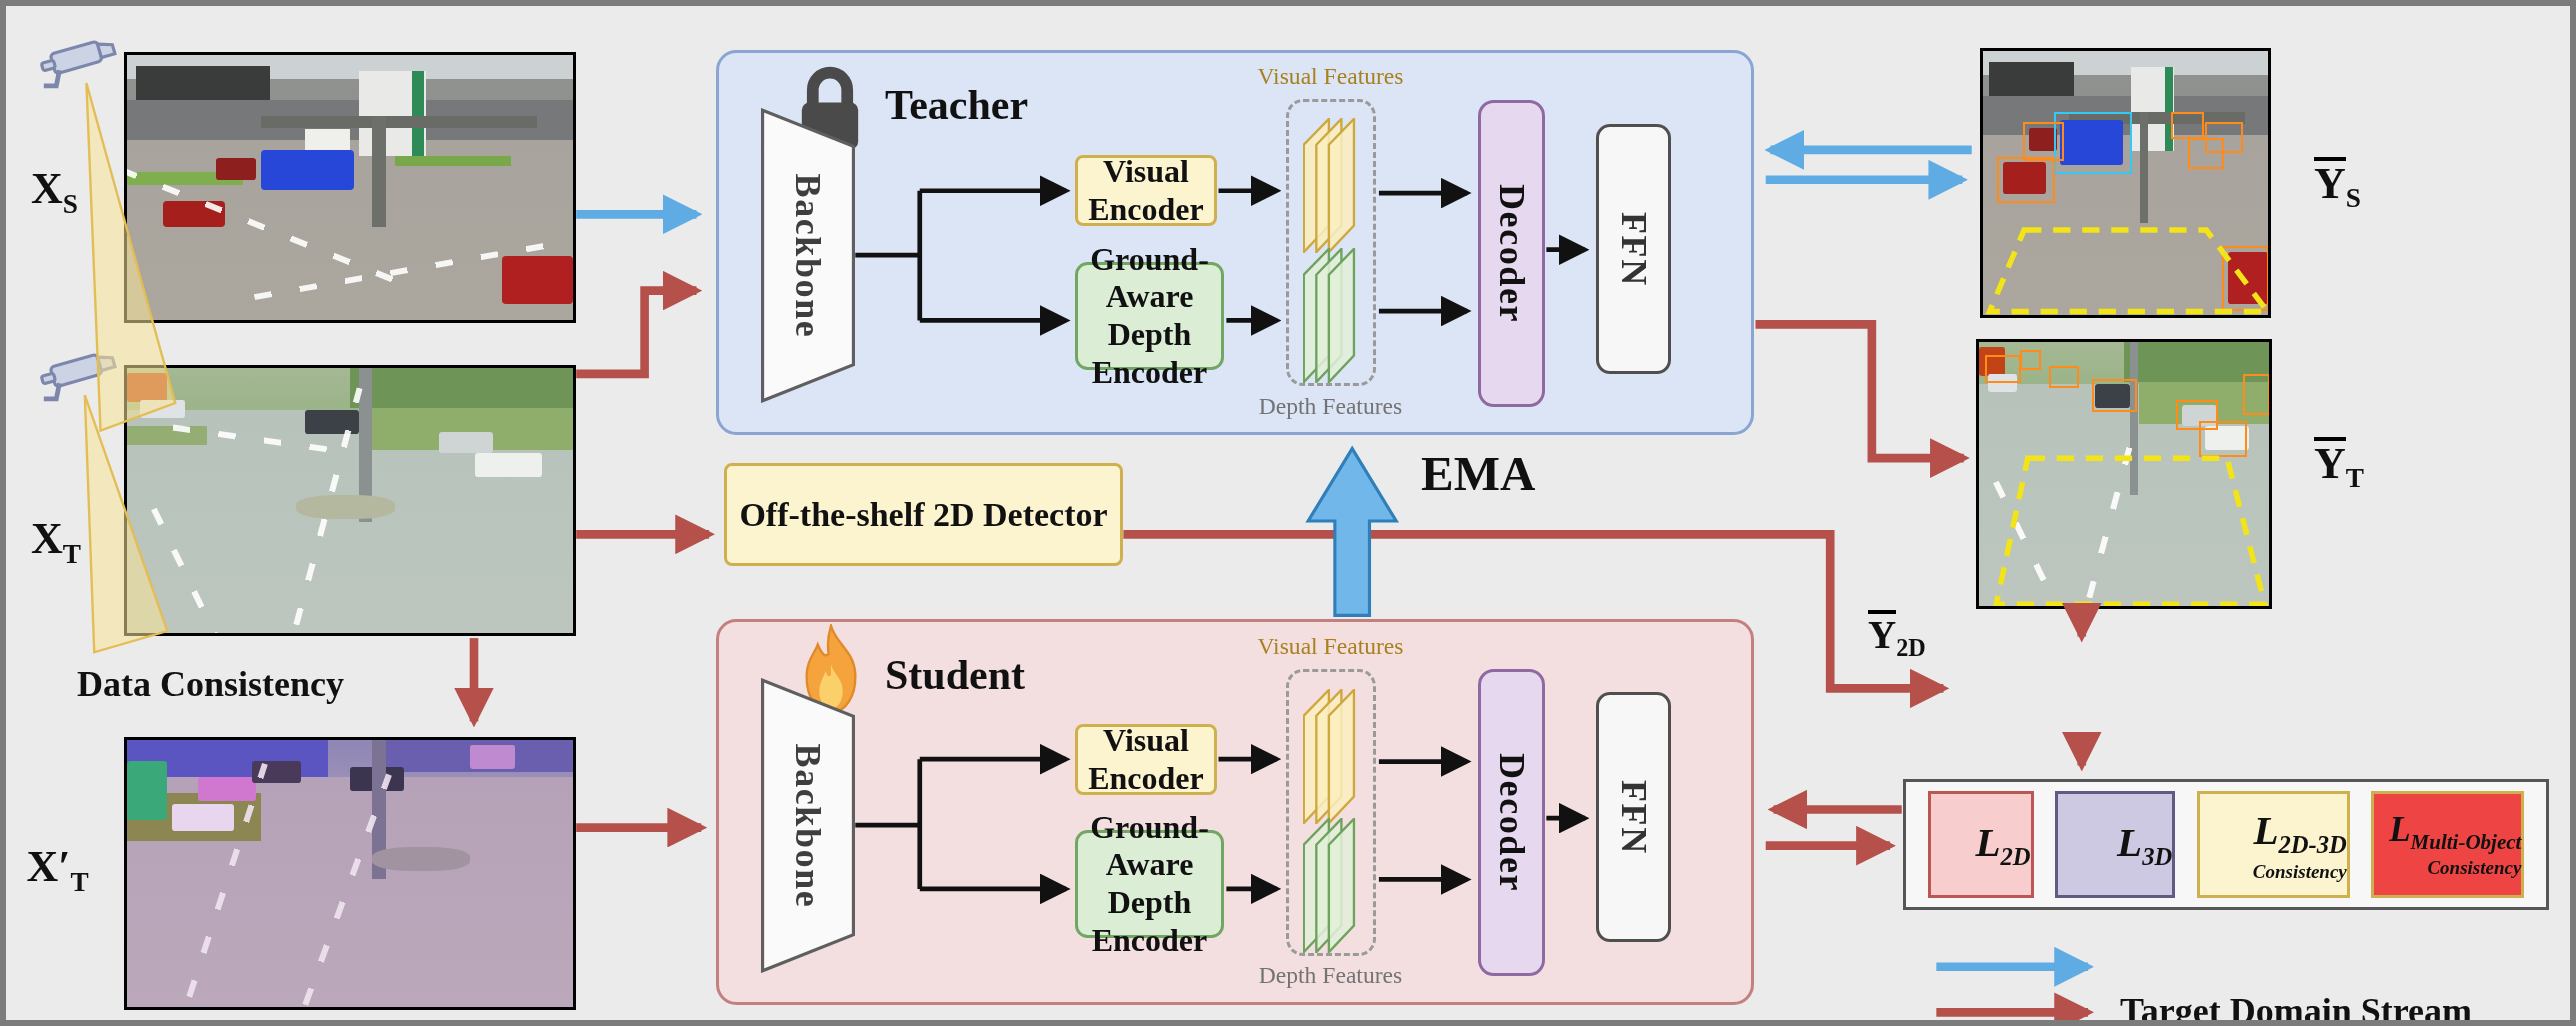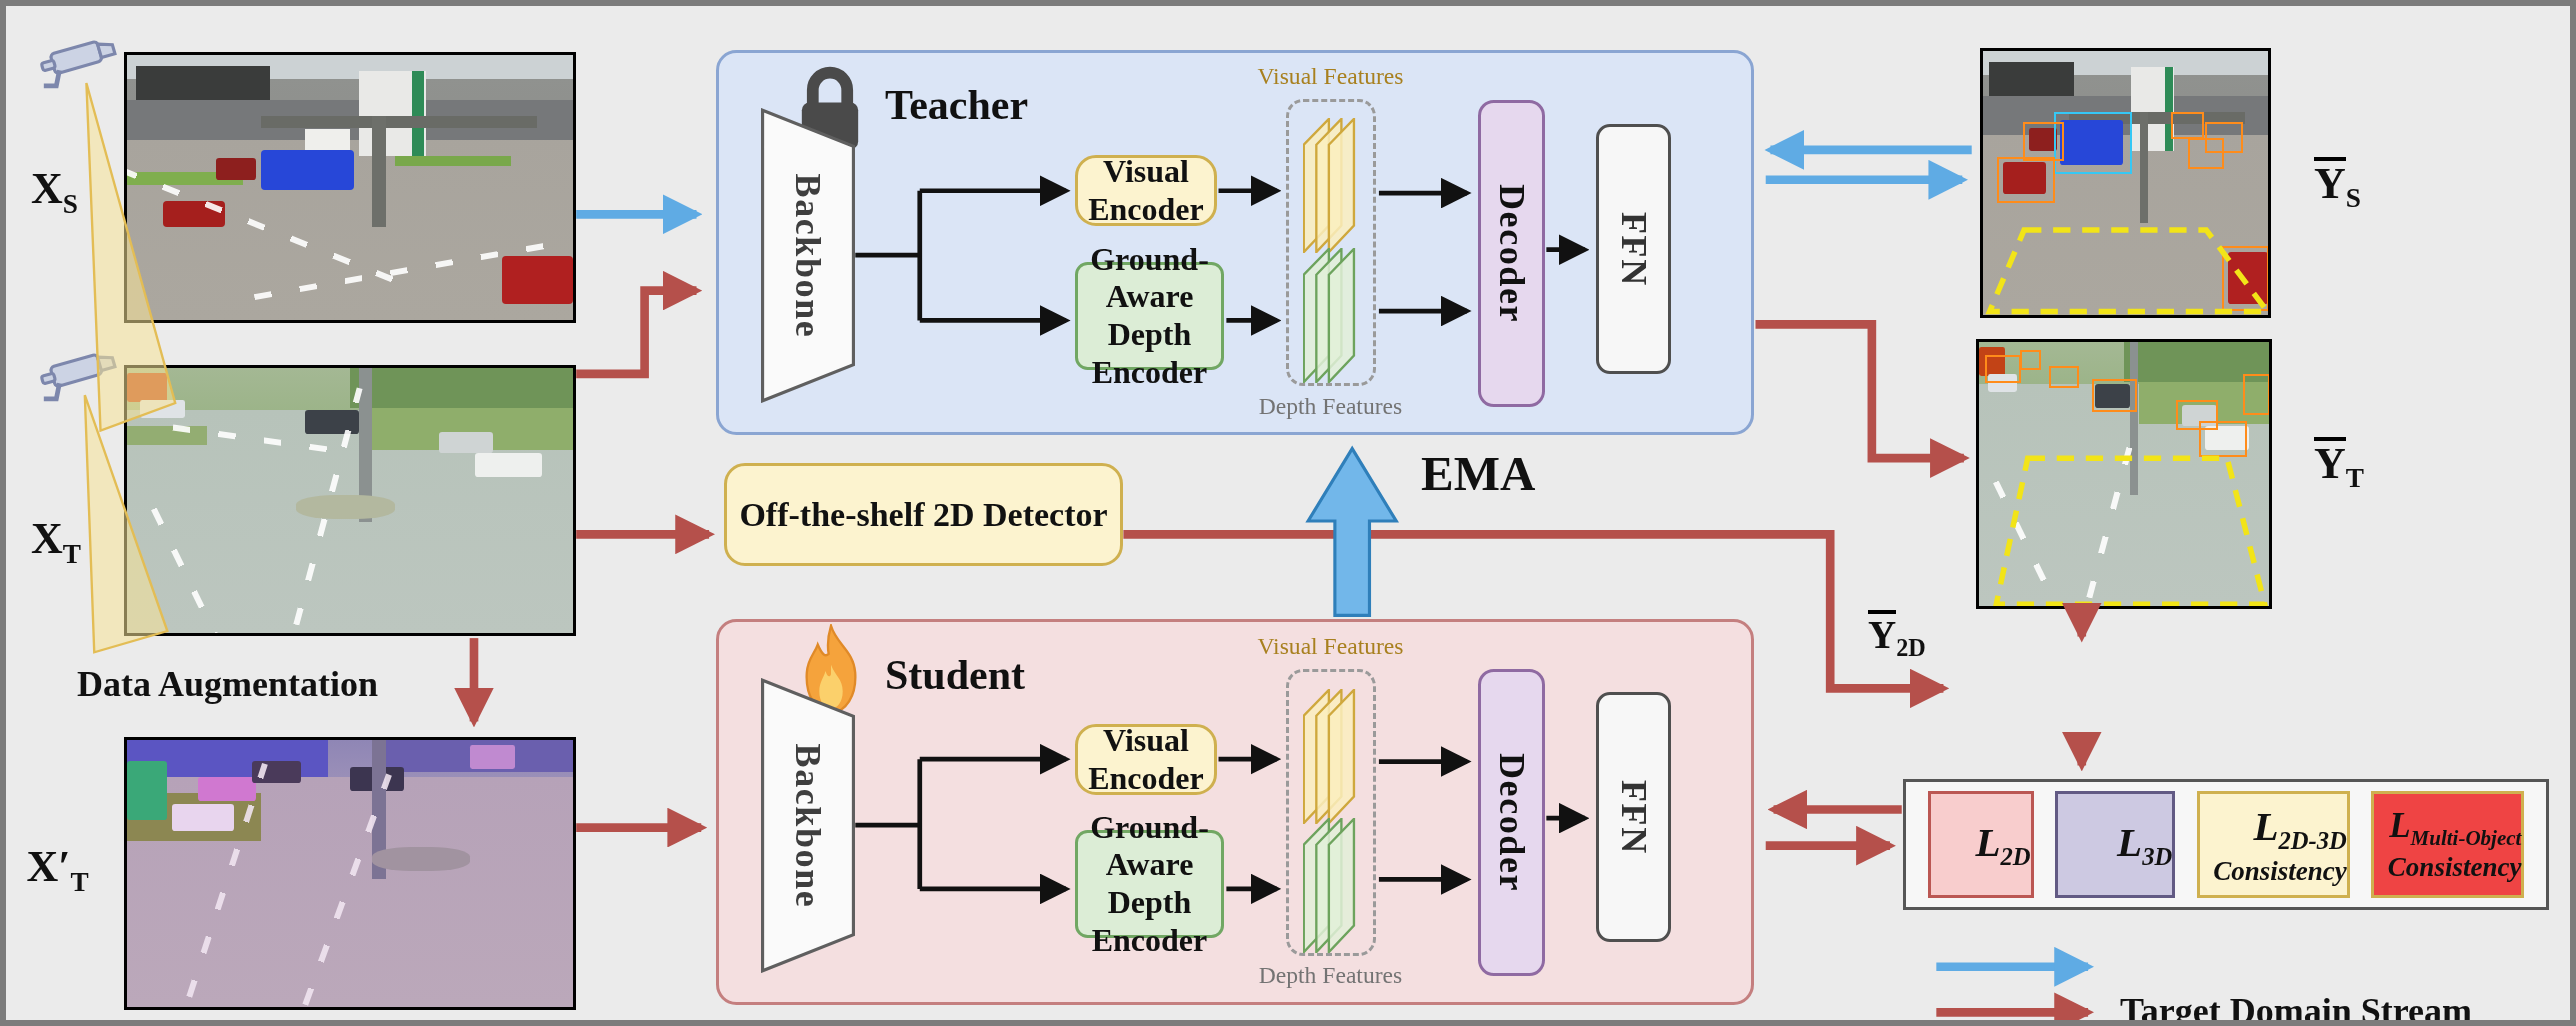--- a/index.html
+++ b/index.html
@@ -8,21 +8,21 @@
           font-family:"Liberation Serif","DejaVu Serif",serif;color:#111;}
   .abs{position:absolute;}
   
   .bigblock{position:absolute;border-radius:20.4px;box-sizing:border-box;}
   .teacher{left:710px;top:44px;width:1038px;height:385px;background:#dbe5f6;border:3.1px solid #8aa5d2;}
   .student{left:710px;top:613px;width:1038px;height:386px;background:#f4dfe0;border:3.1px solid #c47f7f;}
   .blocktitle{position:absolute;font-size:42px;font-weight:bold;}
   
   .box{position:absolute;box-sizing:border-box;display:flex;align-items:center;justify-content:center;
        text-align:center;font-weight:bold;}
-  .yellowbox{background:#fcf3cf;border:3.1px solid #cfb04f;border-radius:21px;}
+  .yellowbox{background:#fcf3cf;border:3.1px solid #cfb04f;border-radius:8px;}
   .greenbox{background:#dcedd6;border:3.1px solid #71a763;border-radius:12.6px;}
   .enc{font-size:32px;line-height:1.18;}
   .detector{left:718px;top:457px;width:399px;height:103px;font-size:34px;}
   .decoder{background:#e6d8ee;border:3.1px solid #8f6aa2;border-radius:15.7px;}
   .ffnbox{background:#f7f7f7;border:3.1px solid #4f4f4f;border-radius:14px;}
   .vtext{writing-mode:vertical-rl;text-orientation:mixed;font-weight:bold;font-size:36px;letter-spacing:1.6px;}
   .backboneWrap{position:absolute;}
   .backboneWrap .vtext{position:absolute;left:50%;top:50%;transform:translate(-50%,-50%);}
   
   .dashedbox{position:absolute;border:3.1px dashed #9a9a9a;border-radius:17.3px;box-sizing:border-box;}
@@ -42,21 +42,21 @@
   
   .matchbox{left:1950px;top:643px;width:252px;height:90px;background:#fff;border:3.9px solid #161616;
             font-size:29px;line-height:1.25;color:#222;}
   .losscontainer{position:absolute;left:1897px;top:773px;width:646px;height:131px;background:#f7f7f7;
                  border:3.9px solid #565656;box-sizing:border-box;display:flex;align-items:center;
                  justify-content:space-evenly;}
   .lossbox{box-sizing:border-box;height:107px;display:flex;flex-direction:column;align-items:flex-end;
            justify-content:center;font-style:italic;font-weight:bold;}
   .lossmain{font-size:41px;}
   .lossmain sub{font-size:0.6em;}
-  .lossline2{font-size:27px;margin-top:1.6px;margin-left:23px;}
+  .lossline2{font-size:19px;margin-top:1.6px;margin-left:23px;}
   
   .plain{position:absolute;font-weight:bold;}
   .ema{font-family:Liberation Serif, serif;font-size:49px;}
   .legendtext{font-size:36px;}
   svg.overlay{position:absolute;left:0;top:0;pointer-events:none;}
 </style>
 </head>
 <body>
 
 <div class="canvas">
@@ -104,21 +104,21 @@
     <div class="p" style="left:40%;top:16%;width:12%;height:9%;background:#3c4148;border-radius:3.1px"></div>
     <div class="p" style="left:70%;top:24%;width:12%;height:8%;background:#cfd4d4;border-radius:3.1px"></div>
     <div class="p" style="left:78%;top:32%;width:15%;height:9%;background:#eef0ee;border-radius:3.1px"></div>
     <div class="p" style="left:52%;top:0;width:3%;height:58%;background:#8b9190"></div>
     <div class="p" style="left:38%;top:48%;width:22%;height:9%;background:#b3b89f;border-radius:40%"></div>
     <div class="dash-line" style="left:6%;top:52%;width:46%;transform:rotate(64deg);transform-origin:left"></div>
     <div class="dash-line" style="left:38%;top:96%;width:55%;transform:rotate(-75deg);transform-origin:left"></div>
     <div class="dash-line" style="left:10%;top:26%;width:40%;transform:rotate(8deg)"></div>
   </div>
 
-  <div class="plain" style="left:71px;top:657px;font-size:36px">Data Augmentation</div>
+  <div class="plain" style="left:71px;top:657px;font-size:36px">Data Consistency</div>
 
   <div class="photo" style="left:118px;top:731px;width:452px;height:273px;background:linear-gradient(180deg,#8f86b5 0%,#9a8fb8 14%,#b6a2b8 14%,#bba8ba 100%)">
     <div class="p" style="left:0;top:0;width:45%;height:14%;background:#5b55c2"></div>
     <div class="p" style="left:55%;top:0;width:45%;height:12%;background:#6a5fae"></div>
     <div class="p" style="left:0;top:20%;width:30%;height:18%;background:#8c8752"></div>
     <div class="p" style="left:0;top:8%;width:9%;height:22%;background:#3aa878;border-radius:3.1px"></div>
     <div class="p" style="left:10%;top:24%;width:14%;height:10%;background:#e8d5ee;border-radius:3.1px"></div>
     <div class="p" style="left:16%;top:14%;width:13%;height:9%;background:#d078d0;border-radius:3.1px"></div>
     <div class="p" style="left:28%;top:8%;width:11%;height:8%;background:#4a3a5a;border-radius:3.1px"></div>
     <div class="p" style="left:50%;top:10%;width:12%;height:9%;background:#3c3550;border-radius:3.1px"></div>

